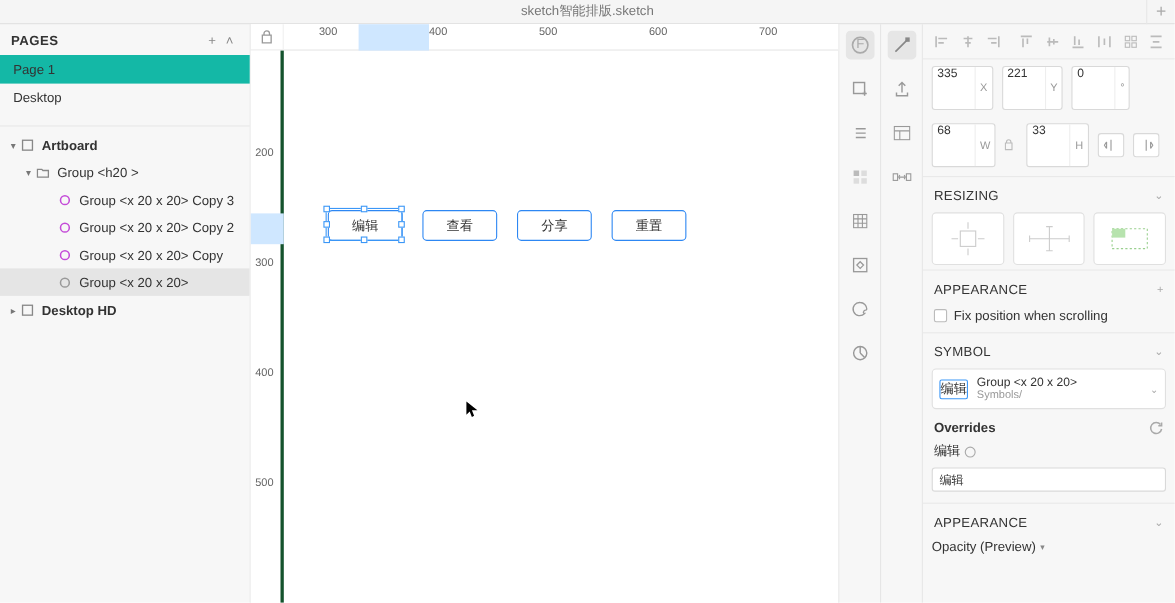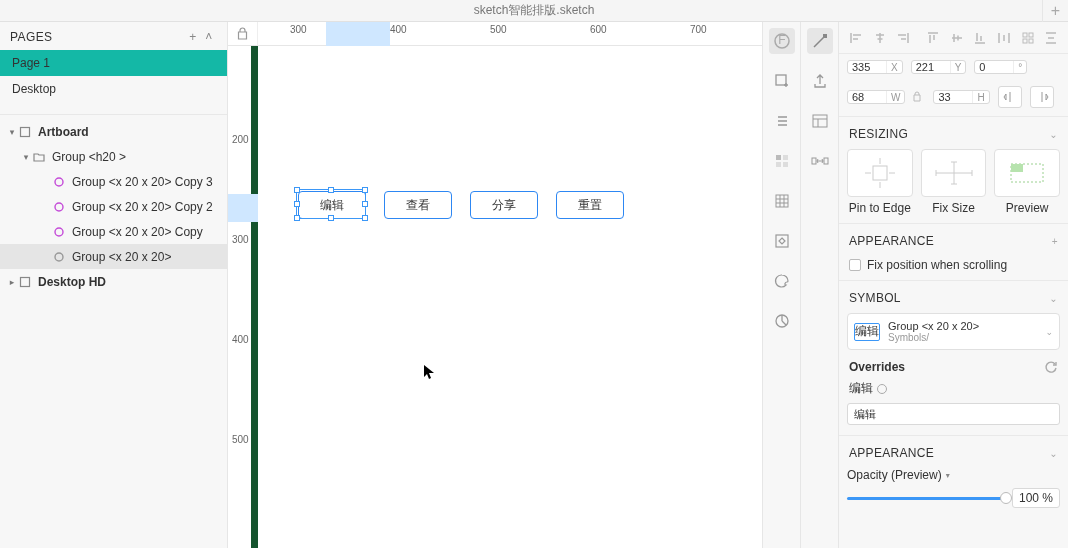--- a/index.html
+++ b/index.html
@@ -8,21 +8,21 @@
 
 .titlebar { height: 22px; background: #f5f5f5; border-bottom: 1px solid #e1e1e1; position: relative; display: flex; align-items: center; }
 .titlebar .title { width: 100%; text-align: center; font-size: 12px; color: #777; }
 .titlebar .plus { position: absolute; right: 0; top: 0; width: 26px; height: 22px; display: flex; align-items: center; justify-content: center; color: #aaa; font-size: 16px; border-left: 1px solid #e6e6e6; }
 
 .app { display: flex; height: 526px; }
 
 
 .left { width: 228px; background: #f7f7f7; border-right: 1px solid #e6e6e6; display: flex; flex-direction: column; }
 .pages-head { display: flex; align-items: center; padding: 8px 10px 6px 10px; color: #888; font-size: 11px; letter-spacing: .4px; }
-.pages-head .label { flex: 1; }
+.pages-head .label { flex: 1; font-weight: bold; }
 .pages-head .ico { width: 16px; text-align: center; color: #888; }
 .page-item { padding: 6px 12px; }
 .page-item.selected { background: #14b8a6; }
 .layers { margin-top: 12px; border-top: 1px solid #e8e8e8; padding-top: 4px; flex: 1; overflow: hidden; }
 .layer-row { display: flex; align-items: center; height: 25px; padding-right: 8px; }
 .layer-row .disclosure { width: 12px; text-align: center; color: #777; font-size: 9px; }
 .layer-row .ico { width: 14px; height: 14px; margin-right: 6px; display: inline-flex; align-items: center; justify-content: center; }
 .layer-row .label { flex: 1; white-space: nowrap; overflow: hidden; text-overflow: ellipsis; }
 .layer-row.sel { background: #e5e5e5; }
 .indent-0 { padding-left: 6px; }
@@ -30,21 +30,21 @@
 .indent-2 { padding-left: 40px; }
 svg { display: block; }
 
 
 .center { flex: 1; position: relative; background: #fff; }
 .lockstrip { position: absolute; left: 0; top: 0; width: 30px; height: 24px; display: flex; align-items: center; justify-content: center; border-bottom: 1px solid #e6e6e6; border-right: 1px solid #eee; color: #999; }
 .ruler-h { position: absolute; left: 30px; right: 0; top: 0; height: 24px; border-bottom: 1px solid #e6e6e6; background: #fff; }
 .ruler-h .tick { position: absolute; top: 0; height: 24px; }
 .ruler-h .tick .num { position: absolute; top: 2px; left: 0; font-size: 10px; color: #666; }
 .ruler-h .hl { position: absolute; top: 0; height: 24px; background: #cfe7ff; }
-.ruler-v { position: absolute; left: 0; top: 24px; width: 30px; bottom: 0; border-right: 7px solid #14532d; background: #fff; }
+.ruler-v { position: absolute; left: 0; top: 24px; width: 30px; bottom: 0; border-right: 3px solid #14532d; background: #fff; }
 .ruler-v .tick { position: absolute; left: 0; width: 30px; }
 .ruler-v .tick .num { position: absolute; left: 4px; top: -6px; font-size: 10px; color: #666; }
 .ruler-v .hl { position: absolute; left: 0; width: 30px; background: #cfe7ff; }
 .canvas { position: absolute; left: 30px; right: 0; top: 24px; bottom: 0; overflow: hidden; }
 
 .btns { position: absolute; top: 145px; left: 40px; display: flex; gap: 18px; }
 .cbtn { width: 68px; height: 28px; border: 1px solid #2d87f3; border-radius: 4px; color: #2d87f3; display: flex; align-items: center; justify-content: center; font-size: 13px; background: #fff; }
 .sel-box { position: absolute; border: 1px solid #3b97f7; }
 .handle { position: absolute; width: 6px; height: 6px; background: #fff; border: 1px solid #3b97f7; }
 .cursor { position: absolute; font-size: 14px; color: #000; }
@@ -54,21 +54,21 @@
 .rail.first { border-left: 1px solid #e6e6e6; }
 .rail .ti { width: 26px; height: 26px; display: flex; align-items: center; justify-content: center; color: #888; border-radius: 4px; }
 .rail .ti.active { background: #e6e6e6; }
 
 
 .inspector { width: 230px; background: #f7f7f7; border-left: 1px solid #e6e6e6; display: flex; flex-direction: column; }
 .align-row { height: 32px; display: flex; align-items: center; padding: 0 8px; gap: 6px; border-bottom: 1px solid #e9e9e9; }
 .align-row .ai { width: 18px; height: 18px; display: flex; align-items: center; justify-content: center; color: #999; }
 .align-row .gap { flex: 1; }
 .field-row { display: flex; gap: 8px; padding: 6px 8px; align-items: center; }
-.nf { display: flex; align-items: flex-start; background: #fff; border: 1px solid #d9d9d9; border-radius: 3px; height: 14px; }
+.nf { display: flex; align-items: flex-start; background: #fff; border: 1px solid #d9d9d9; border-radius: 3px; height: 40px; }
 .nf input { border: none; outline: none; width: 38px; padding: 0 4px; font-size: 11px; background: transparent; }
 .nf .suffix { font-size: 10px; color: #999; padding: 0 4px; border-left: 1px solid #eee; height: 100%; display:flex; align-items:center; }
 .locklink { width: 12px; color: #bbb; text-align: center; }
 .flipbtn { width: 24px; height: 22px; border: 1px solid #d9d9d9; border-radius: 3px; background: #fff; display:flex; align-items:center; justify-content:center; color:#888; }
 
 .section-head { display:flex; align-items:center; padding: 8px 10px 4px 10px; color:#888; font-size:11px; letter-spacing:.3px; }
 .section-head .t { flex:1; }
 .section-head .chev { color:#aaa; font-size:10px; }
 
 .resize-row { display:flex; gap:8px; padding: 4px 8px 2px 8px; }
@@ -456,25 +456,20 @@
             <path d="M6 15h36M6 12v6M42 12v6M24 4v22M21 4h6M21 26h6" stroke="#ccc" fill="none"></path>
           </svg>
         </div>
       <div class="resize-card">
           <svg width="40" height="30">
             <rect x="4" y="6" width="32" height="18" fill="none" stroke="#9ad08f" stroke-dasharray="2 2"></rect>
             <rect x="4" y="6" width="12" height="8" fill="#b7e3ae"></rect>
           </svg>
         </div>
     </div>
-    <div class="resize-labels">
-      <span>Pin to Edge</span>
-      <span>Fix Size</span>
-      <span>Preview</span>
-    </div>
 
     <hr class="sep">
     <div class="section-head">
         <span class="t">APPEARANCE</span>
         <span class="chev">+</span>
       </div>
     <div class="checkrow">
       <span class="cb"></span>
       <span>Fix position when scrolling</span>
     </div>
@@ -515,24 +510,16 @@
     <hr class="sep">
     <div class="section-head">
         <span class="t">APPEARANCE</span>
         <span class="chev">⌄</span>
       </div>
     <div class="opacity-row">
       <div class="lbl">
           <span>Opacity (Preview)</span>
           <span class="caret">▾</span>
         </div>
-      <div class="slider-row">
-        <div class="slider">
-            <div class="knob"></div>
-          </div>
-        <div class="pct">
-            <span>100 %</span>
-          </div>
-      </div>
     </div>
   </div>
 
 </div>
 
 </body></html>

